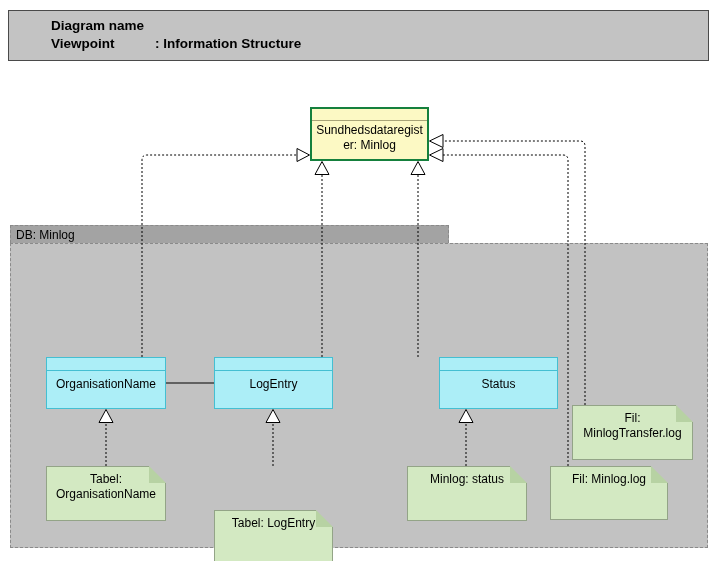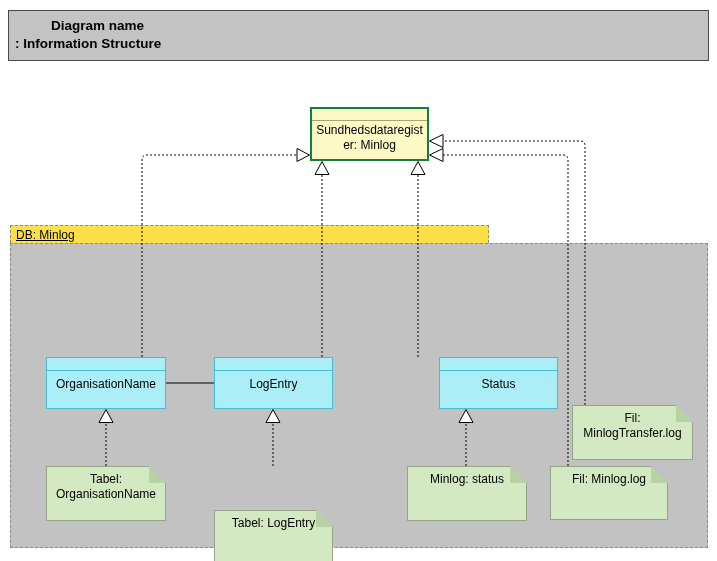--- a/index.html
+++ b/index.html
@@ -12,23 +12,23 @@
   .title-block {
     position:absolute; left:8px; top:10px; width:701px; height:51px;
     background:#c3c3c3; border:1px solid #4a4a4a; box-sizing:border-box;
     padding:6px 0 0 6px;
   }
   .title-row { display:flex; font-weight:bold; font-size:13.5px; line-height:18px; white-space:pre; }
   .title-row .lbl { width:104px; flex:none;padding-left:36px; }
 
   
   .group-tab {
-    position:absolute; left:10px; top:225px; width:479px; height:18px;
-    background:#fde047; border:1px dashed #8a8a8a; border-bottom:none;
-    box-sizing:border-box; font-size:12px; padding:2px 0 0 5px;text-decoration:underline;
+    position:absolute; left:10px; top:225px; width:439px; height:18px;
+    background:#a3a3a3; border:1px dashed #8a8a8a; border-bottom:none;
+    box-sizing:border-box; font-size:12px; padding:2px 0 0 5px;
   }
   .group-body {
     position:absolute; left:10px; top:243px; width:698px; height:305px;
     background:#c2c2c2; border:1px dashed #8a8a8a; box-sizing:border-box;
   }
 
   
   .obj-box {
     position:absolute; left:310px; top:107px; width:119px; height:54px;
     background:#fcf9c4; border:2px solid #15803d; box-sizing:border-box;
@@ -72,21 +72,21 @@
   .arrowhead  { fill:#ffffff; stroke:#000; stroke-width:1; }
 </style>
 </head>
 <body>
 
 <div class="title-block">
   <div class="title-row">
     <span class="lbl">Diagram name</span>
   </div>
   <div class="title-row">
-    <span>: Information Structure</span>
+    <span class="lbl">Viewpoint</span><span>: Information Structure</span>
   </div>
 </div>
 
 <div class="group-tab">
   <span>DB: Minlog</span>
 </div>
 <div class="group-body"></div>
 
 <div class="class-box box-org">
   <span class="sep"></span>

